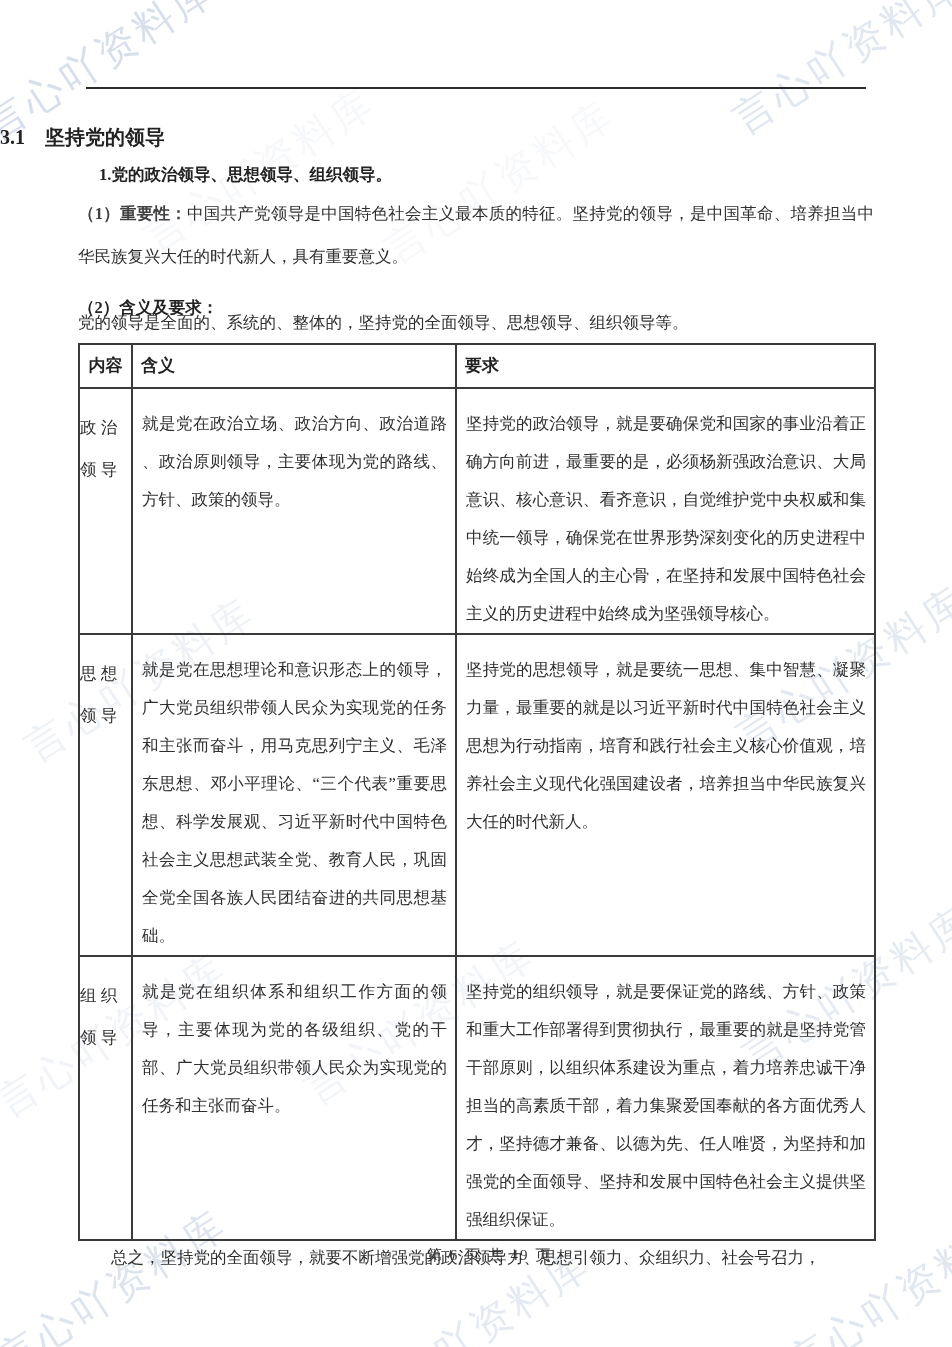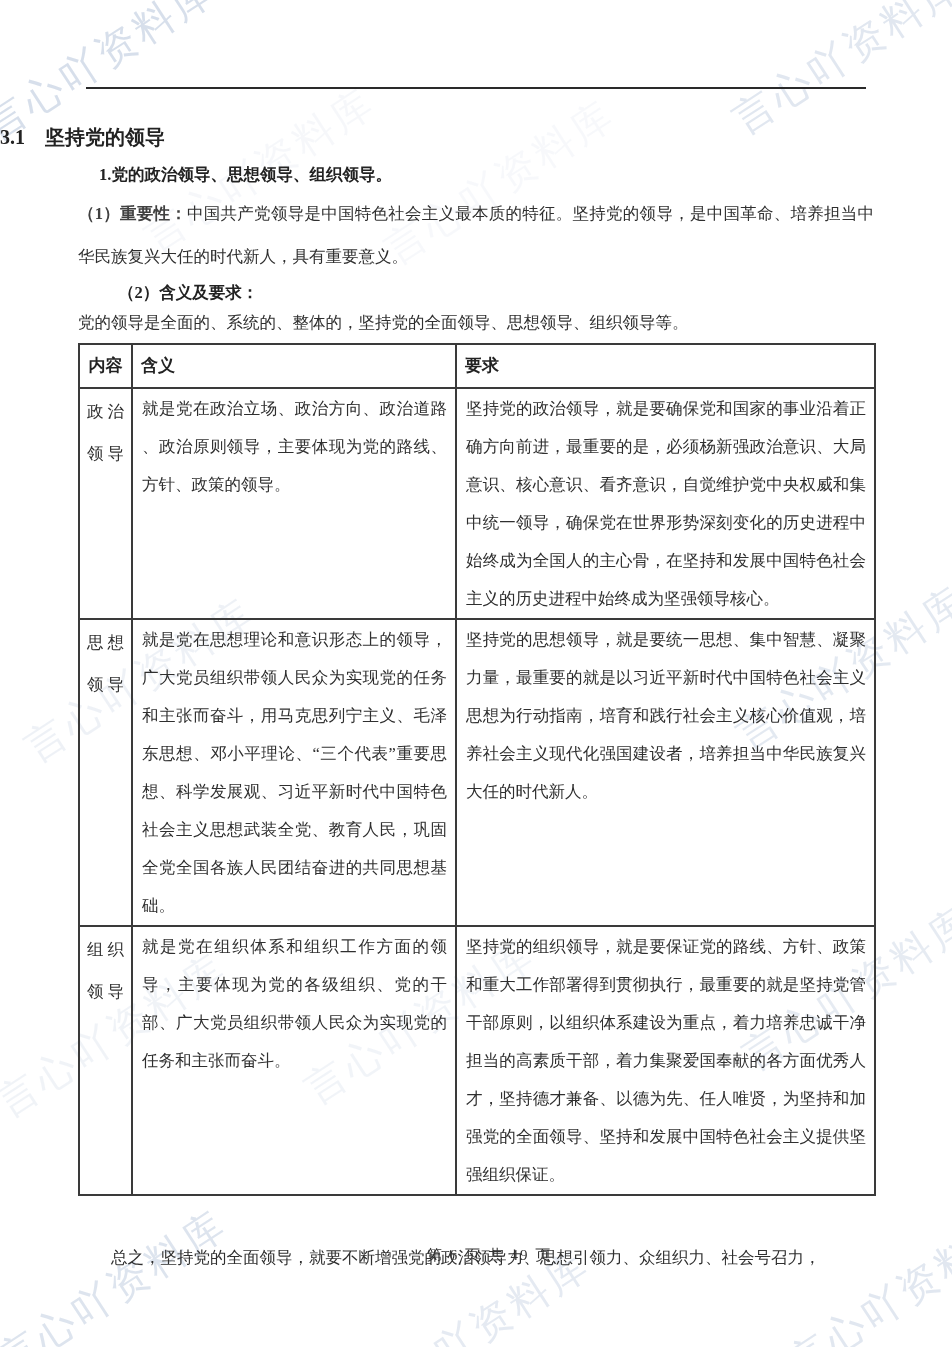--- a/index.html
+++ b/index.html
@@ -32,21 +32,21 @@
   .doc-title {
     position:absolute; top:122px; left:0; width:100%;
     font-size:20px; font-weight:bold;
     line-height:30px; color:#222;
   }
   .h-bold {
     position:absolute; left:78px; width:796px;
     font-size:16.5px; font-weight:bold; color:#222;
   }
   .heading1 { top:162px; line-height:26px;margin-left:21px; }
-  .heading2 { top:279px; line-height:28px;margin-left:40px; }
+  .heading2 { top:294px; line-height:28px; }
   .para {
     position:absolute; left:78px; width:796px;
     font-size:16.5px; line-height:43px;
     text-align:justify;
   }
   .para1 { top:192px; }
   .para1 b { color:#404040; }
   .para2 { top:309px; line-height:28px; }
 
   table.lead-table {
@@ -63,25 +63,25 @@
   .col-cat { width:53px; }
   .col-meaning { width:324px; }
   .col-req { width:419px; }
   .lead-table th {
     height:44px; text-align:left;
     padding:0 8px; line-height:42px;
     font-weight:bold; color:#222; font-size:17px;border-radius:11px;
   }
   .lead-table th.th-cat { padding:0 3px; text-align:center; }
   .lead-table td.cat-cell {
-    text-align:center; padding-top:2px;
+    padding-top:18px;
     line-height:42px; font-size:16.5px;
   }
   .lead-table td.text-cell {
-    padding:1px 8px 0 9px;
+    padding:16px 8px 0 9px;
     line-height:38px;
     text-align:justify;
   }
   .row-1 td { height:226px; }
   .row-2 td { height:307px; }
   .row-3 td { height:267px; }
 
   .closing {
     position:absolute; top:1196px; left:78px; width:796px;
     font-size:16.5px; line-height:28px;

